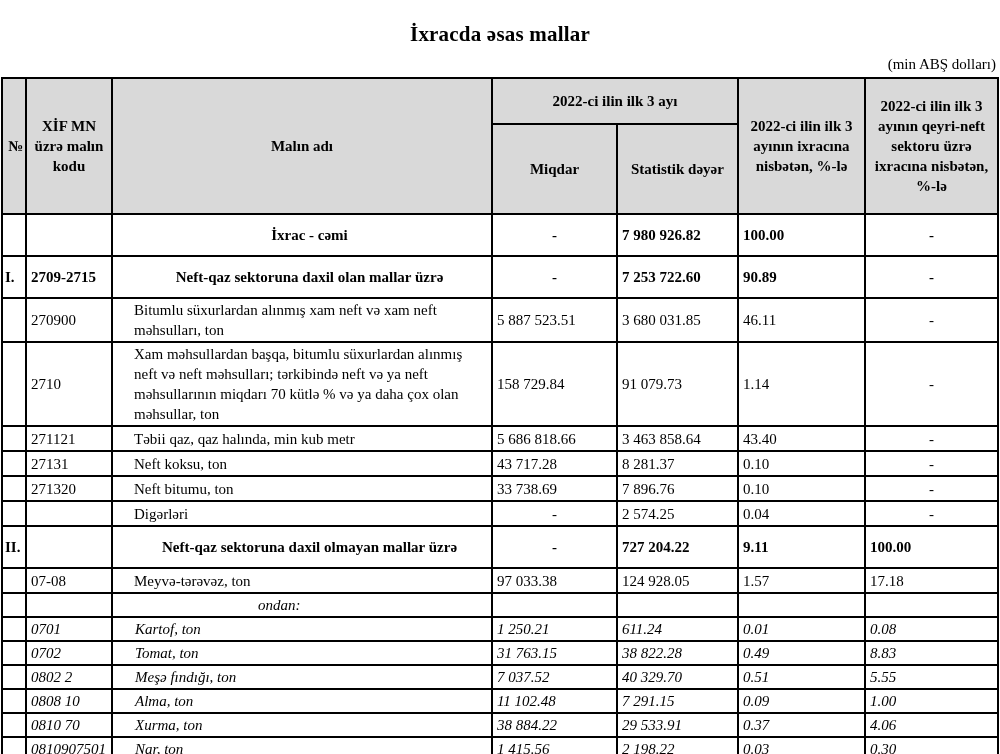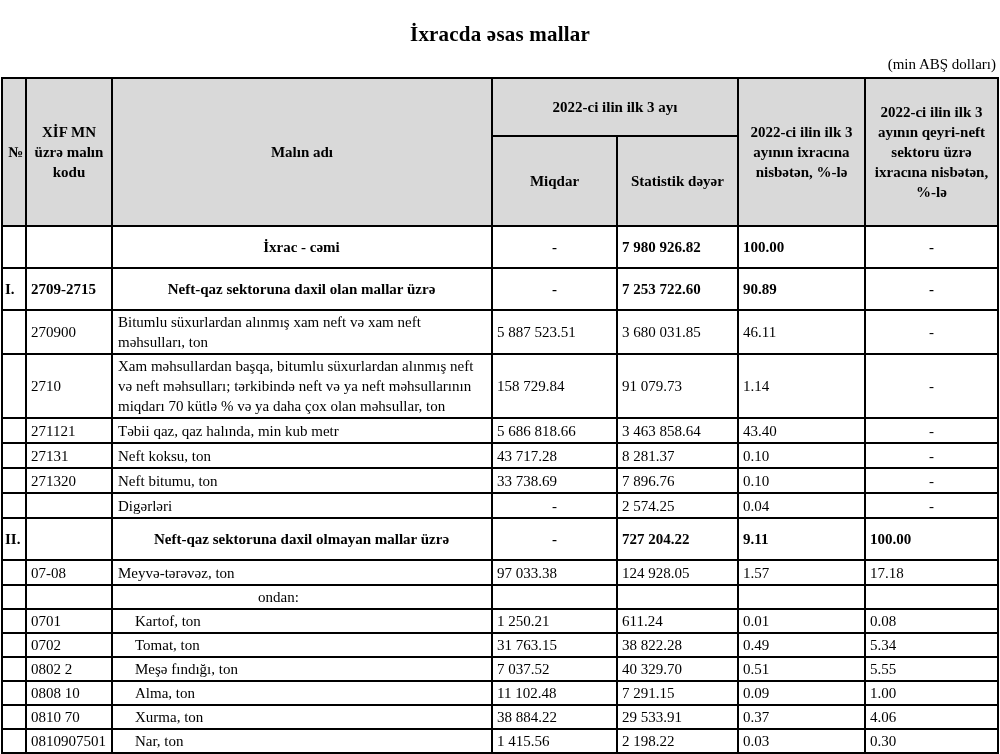--- a/index.html
+++ b/index.html
@@ -23,27 +23,27 @@
   th, td {
     border: 2px solid #000;
     font-size: 15px; line-height: 20px;
     vertical-align: middle;
     overflow: hidden;
   }
   th {
     background: #d9d9d9; font-weight: bold; text-align: center;
     padding: 2px 5px;
   }
-  #hdr-row1 th { height: 58px; }
+  #hdr-row1 th { height: 46px; }
   #hdr-row2 th { height: 90px; }
   td { padding: 1px 4px; background: #fff; }
   tr.total td, tr.section td { font-weight: bold; height: 42px; }
   tr.item td { height: 25px; }
-  tr.subitem td, tr.label td { height: 24px; }
-  td.name { text-align: left; padding-left: 5px; padding-right: 6px; }
+  tr.subitem td, tr.label td { height: 24px; font-style: italic; }
+  td.name { text-align: left; padding-left: 21px; padding-right: 6px; }
   td.name.center { text-align: center; }
   td.name.indent { padding-left: 22px; margin-top: 32px; }
   td.name.deep { padding-left: 145px; }
   td.num { padding-right: 13px; margin-top: 20px; }
   td.dash { text-align: center; }
   td.code { text-align: left; padding-left: 4px; }
   td.no { text-align: left; padding-left: 2px; }
 </style>
 </head>
 <body>
@@ -184,21 +184,21 @@
     <td class="num">0.01</td>
     <td class="num">0.08</td>
   </tr>
       <tr class="subitem">
     <td class="no"></td>
     <td class="code">0702</td>
     <td class="name indent">Tomat, ton</td>
     <td class="num">31 763.15</td>
     <td class="num">38 822.28</td>
     <td class="num">0.49</td>
-    <td class="num">5.34</td>
+    <td class="num">8.83</td>
   </tr>
       <tr class="subitem">
     <td class="no"></td>
     <td class="code">0802 2</td>
     <td class="name indent">Meşə fındığı, ton</td>
     <td class="num">7 037.52</td>
     <td class="num">40 329.70</td>
     <td class="num">0.51</td>
     <td class="num">5.55</td>
   </tr>

